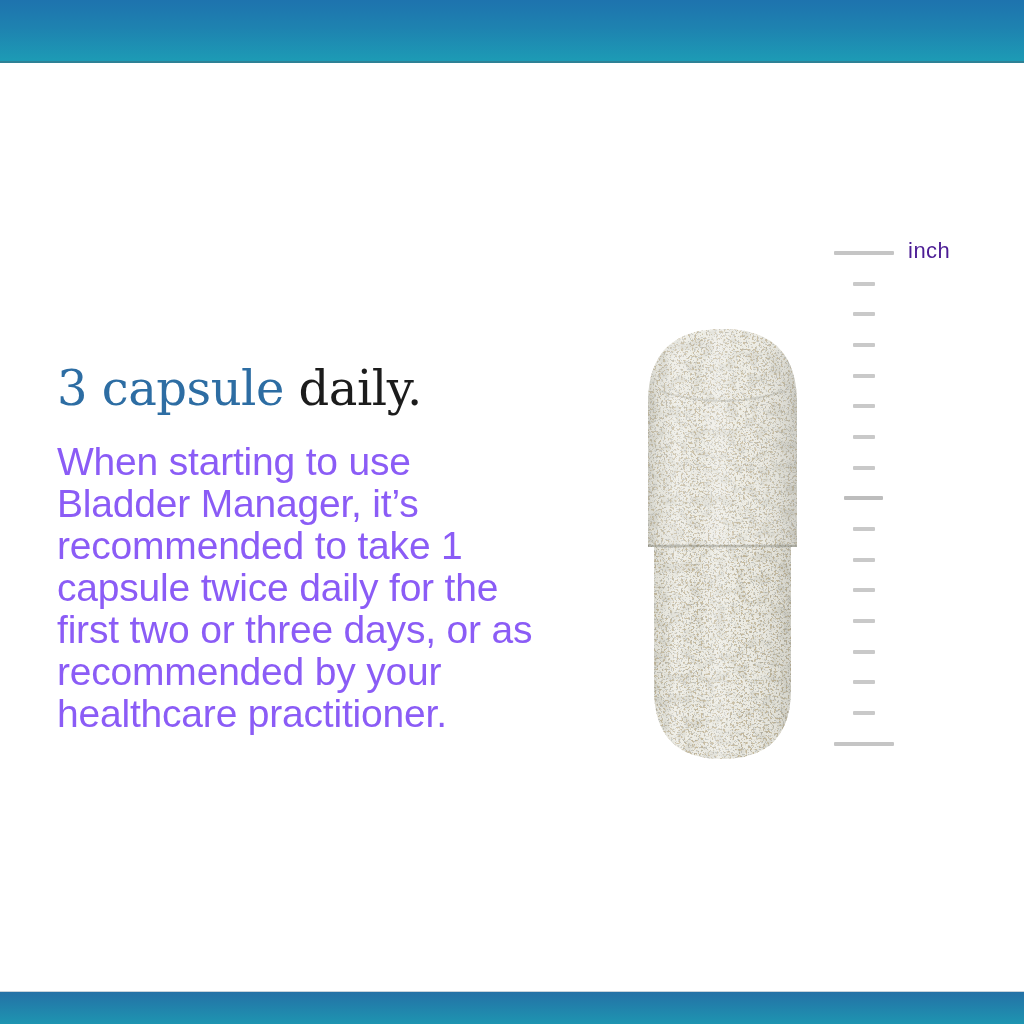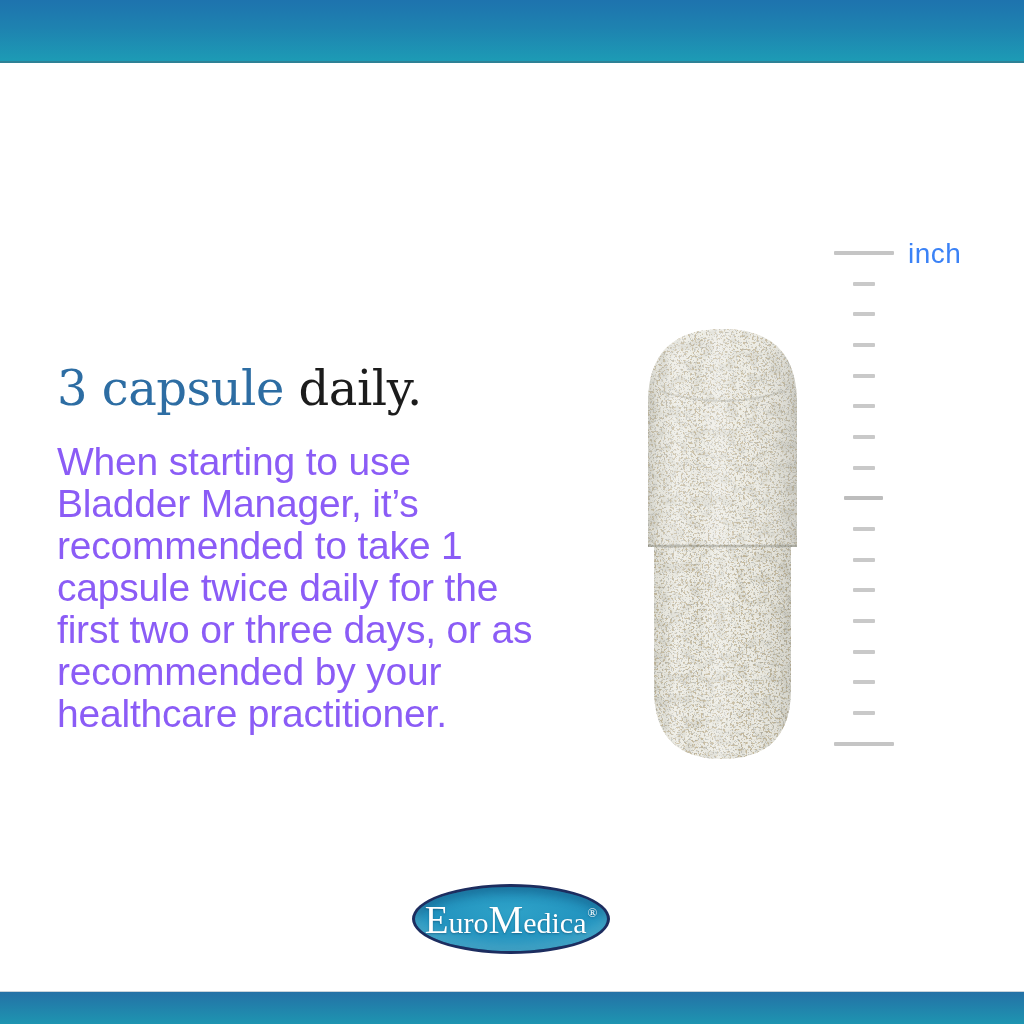--- a/index.html
+++ b/index.html
@@ -34,21 +34,21 @@
   }
   
   .capsule{position:absolute;left:648px;top:329px;width:149px;height:430px;}
   
   .ruler{position:absolute;left:834px;top:251px;width:60px;height:497px;}
   .tick{position:absolute;height:4px;background:#c5c5c5;border-radius:1px;}
   .tick.long{left:0;width:60px;}
   .tick.mid{left:10px;width:39px;background:#bdbdbd;}
   .tick.short{left:19px;width:22px;background:#c9c9c9;}
   .inch-label{
-    position:absolute;left:908px;top:238px;font-size:28px;color:#3b82f6;letter-spacing:0.5px;
+    position:absolute;left:908px;top:238px;font-size:22px;color:#4c1d95;letter-spacing:0.5px;
   }
   
   .logo{
     position:absolute;left:412px;top:884px;width:198px;height:70px;box-sizing:border-box;
     border-radius:50%;
     border:3px solid #1d2d5f;
     background:radial-gradient(ellipse 130% 115% at 50% 38%,
       #2ea2c8 0%,#2090bd 38%,#176b9a 70%,#124d7c 90%,#123f6d 100%);
     box-shadow:inset 0 -9px 12px rgba(110,205,225,0.45), inset 0 6px 10px rgba(10,40,80,0.30);
     display:flex;align-items:center;justify-content:center;
@@ -132,19 +132,16 @@
     <div class="tick short" style="top:307px"></div>
     <div class="tick short" style="top:337px"></div>
     <div class="tick short" style="top:368px"></div>
     <div class="tick short" style="top:399px"></div>
     <div class="tick short" style="top:429px"></div>
     <div class="tick short" style="top:460px"></div>
     <div class="tick long" style="top:491px"></div>
   </div>
   <div class="inch-label">inch</div>
 
-  <div class="logo">
-    <div class="logo-text"><span class="lg-cap">E</span><span>uro</span><span class="lg-cap">M</span><span>edica</span><span class="reg">®</span></div>
-  </div>
 
   <div class="bottom-bar"></div>
 
 </div>
 
 </body></html>

